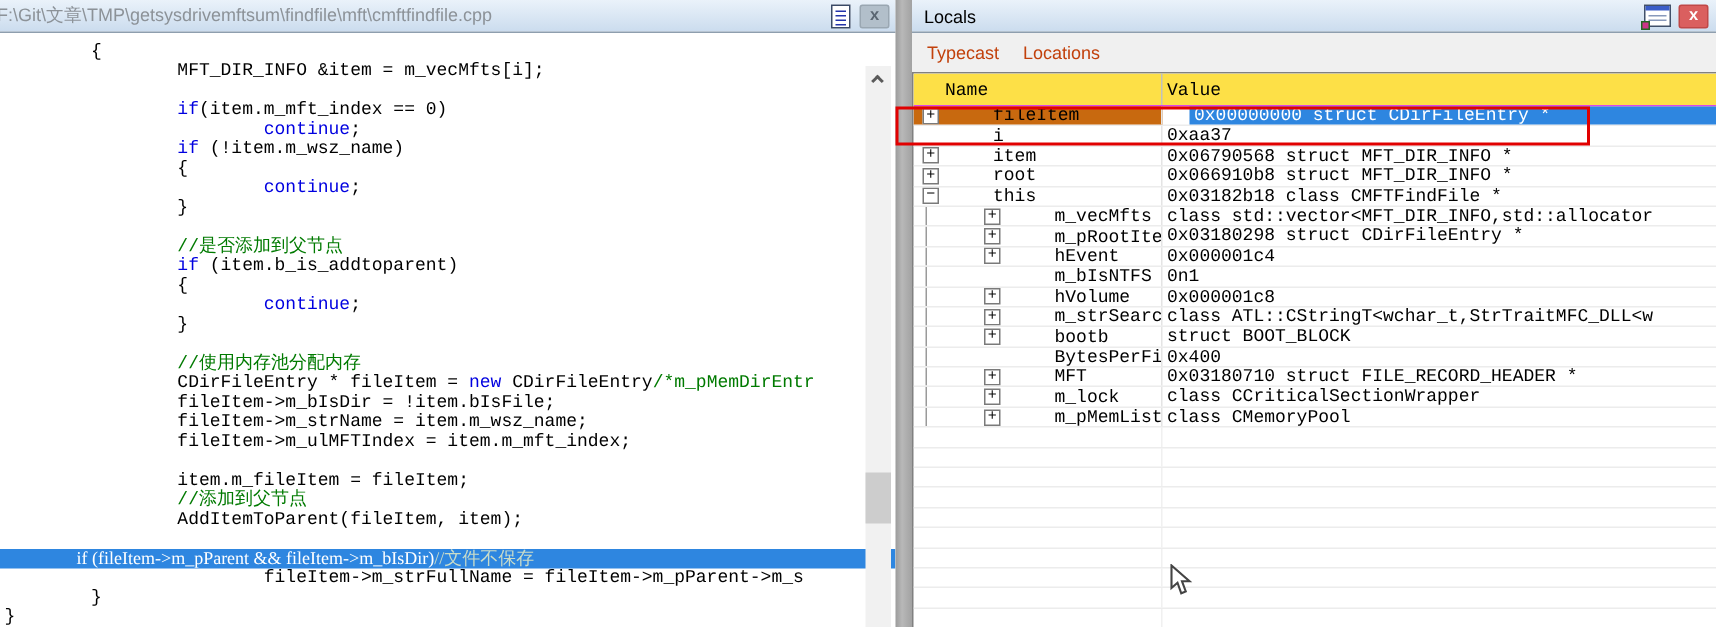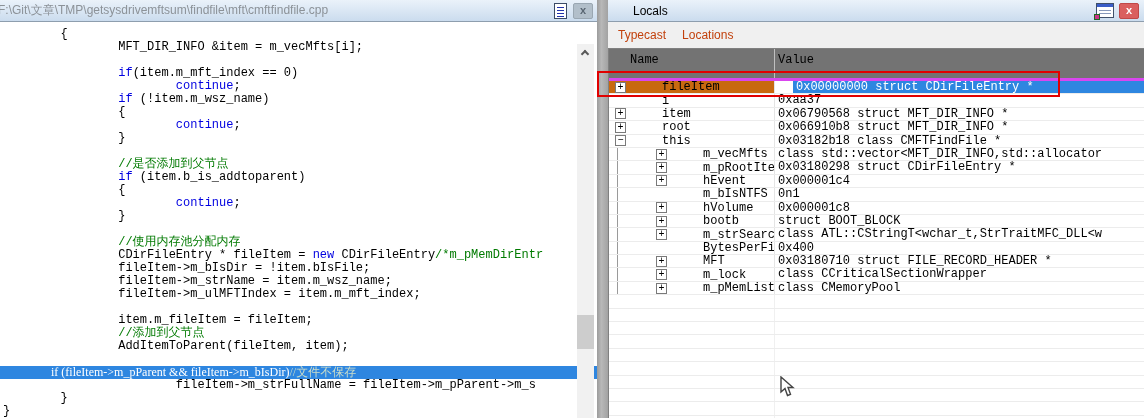--- a/index.html
+++ b/index.html
@@ -51,21 +51,21 @@
     border-top:2px solid #5a5a5a; border-left:2px solid #5a5a5a; transform:rotate(45deg);
   }
   .sb-thumb { position:absolute; left:0; top:271px; width:17px; height:34px; background:#cdcdcd; }
 
   
   .splitter { position:absolute; left:597px; top:0; width:11px; height:418px;
     background:linear-gradient(90deg,#9c9c9c,#b8b8b8 40%,#a2a2a2); }
 
   
   .locals-pane { position:absolute; left:608px; top:0; right:0; height:418px; background:#f0f0f0; }
-  .locals-title { flex:1; font-size:12px; color:#000; padding-left:25px; }
+  .locals-title { flex:1; font-size:12px; color:#000; padding-left:8px; }
   .win-icon { width:18px; height:15px; background:#fff; border:1px solid #40506a; position:relative; margin-right:5px; flex:none; }
   .win-icon .bar { position:absolute; left:0; right:0; top:0; height:3px; background:#3a5dc8; }
   .win-icon i { position:absolute; left:2px; right:2px; height:1px; background:#8899bb; }
   .win-icon i:nth-child(2){top:6px;} .win-icon i:nth-child(3){top:9px;}
   .win-icon .pin { position:absolute; left:-3px; bottom:-3px; width:6px; height:6px;
     background:#cc3388; border:1px solid #226622; }
   .close-red {
     width:20px; height:16px; margin-right:5px; flex:none; background:#da5f5f;
     border:1px solid #c04848; border-radius:2px; color:#fff;
     font-size:11px; font-weight:bold; line-height:13px; text-align:center;
@@ -73,21 +73,21 @@
   .menubar { height:26px; display:flex; align-items:center; gap:16px; padding-left:10px;
     font-size:12px; color:#c2410c; background:#f0f0f0; }
   .menu-item { cursor:default; }
 
   .locals-table {
     position:absolute; top:48px; left:0; right:0; bottom:0; background:#fff;
     border-top:1px solid #808080; border-left:1px solid #808080;
     font-family:"Liberation Mono","DejaVu Sans Mono",monospace; font-size:12px;
     overflow:hidden;
   }
-  .thead { display:flex; height:32px; border-bottom:3px solid #d946ef; background:#737373; }
+  .thead { display:flex; height:22px; border-bottom:1px solid #d946ef; background:#fde047; }
   .th-name { width:166px; border-right:1px solid #c0c0c0; padding:4px 0 0 21px; color:#000; }
   .th-value { flex:1; padding:4px 12px 0 3px; color:#000; }
   .row { display:flex; height:13.4px; border-bottom:1px solid #ececec; }
   .cell-name {
     width:166px; overflow:hidden; white-space:pre; border-right:1px solid #e4e4e4;
     display:flex; align-items:center; padding-left:6px; color:#000;gap:32px;
   }
   .cell-name.sel { background:var(--sel-name,#c8690f); }
   .cell-value { flex:1; overflow:hidden; white-space:pre; padding:0 0 0 3px; color:#000; line-height:13px; }
   .cell-value.sel { background:var(--sel-val,#2e86e0); color:#fff;margin-left:18px; }
@@ -189,26 +189,26 @@
         </div>
         <div class="row">
           <div class="cell-name"><span class="treeline"></span><span class="exp-spacer"></span><span>m_bIsNTFS</span></div>
           <div class="cell-value">0n1</div>
         </div>
         <div class="row">
           <div class="cell-name"><span class="treeline"></span><span class="expander plus"></span><span>hVolume</span></div>
           <div class="cell-value">0x000001c8</div>
         </div>
         <div class="row">
+          <div class="cell-name"><span class="treeline"></span><span class="expander plus"></span><span>m_strSearchVolum</span></div>
+          <div class="cell-value">class ATL::CStringT&lt;wchar_t,StrTraitMFC_DLL&lt;w</div>
+        </div>
+        <div class="row">
           <div class="cell-name"><span class="treeline"></span><span class="expander plus"></span><span>bootb</span></div>
           <div class="cell-value">struct BOOT_BLOCK</div>
-        </div>
-        <div class="row">
-          <div class="cell-name"><span class="treeline"></span><span class="expander plus"></span><span>m_strSearchVolum</span></div>
-          <div class="cell-value">class ATL::CStringT&lt;wchar_t,StrTraitMFC_DLL&lt;w</div>
         </div>
         <div class="row">
           <div class="cell-name"><span class="treeline"></span><span class="exp-spacer"></span><span>BytesPerFile...</span></div>
           <div class="cell-value">0x400</div>
         </div>
         <div class="row">
           <div class="cell-name"><span class="treeline"></span><span class="expander plus"></span><span>MFT</span></div>
           <div class="cell-value">0x03180710 struct FILE_RECORD_HEADER *</div>
         </div>
         <div class="row">

